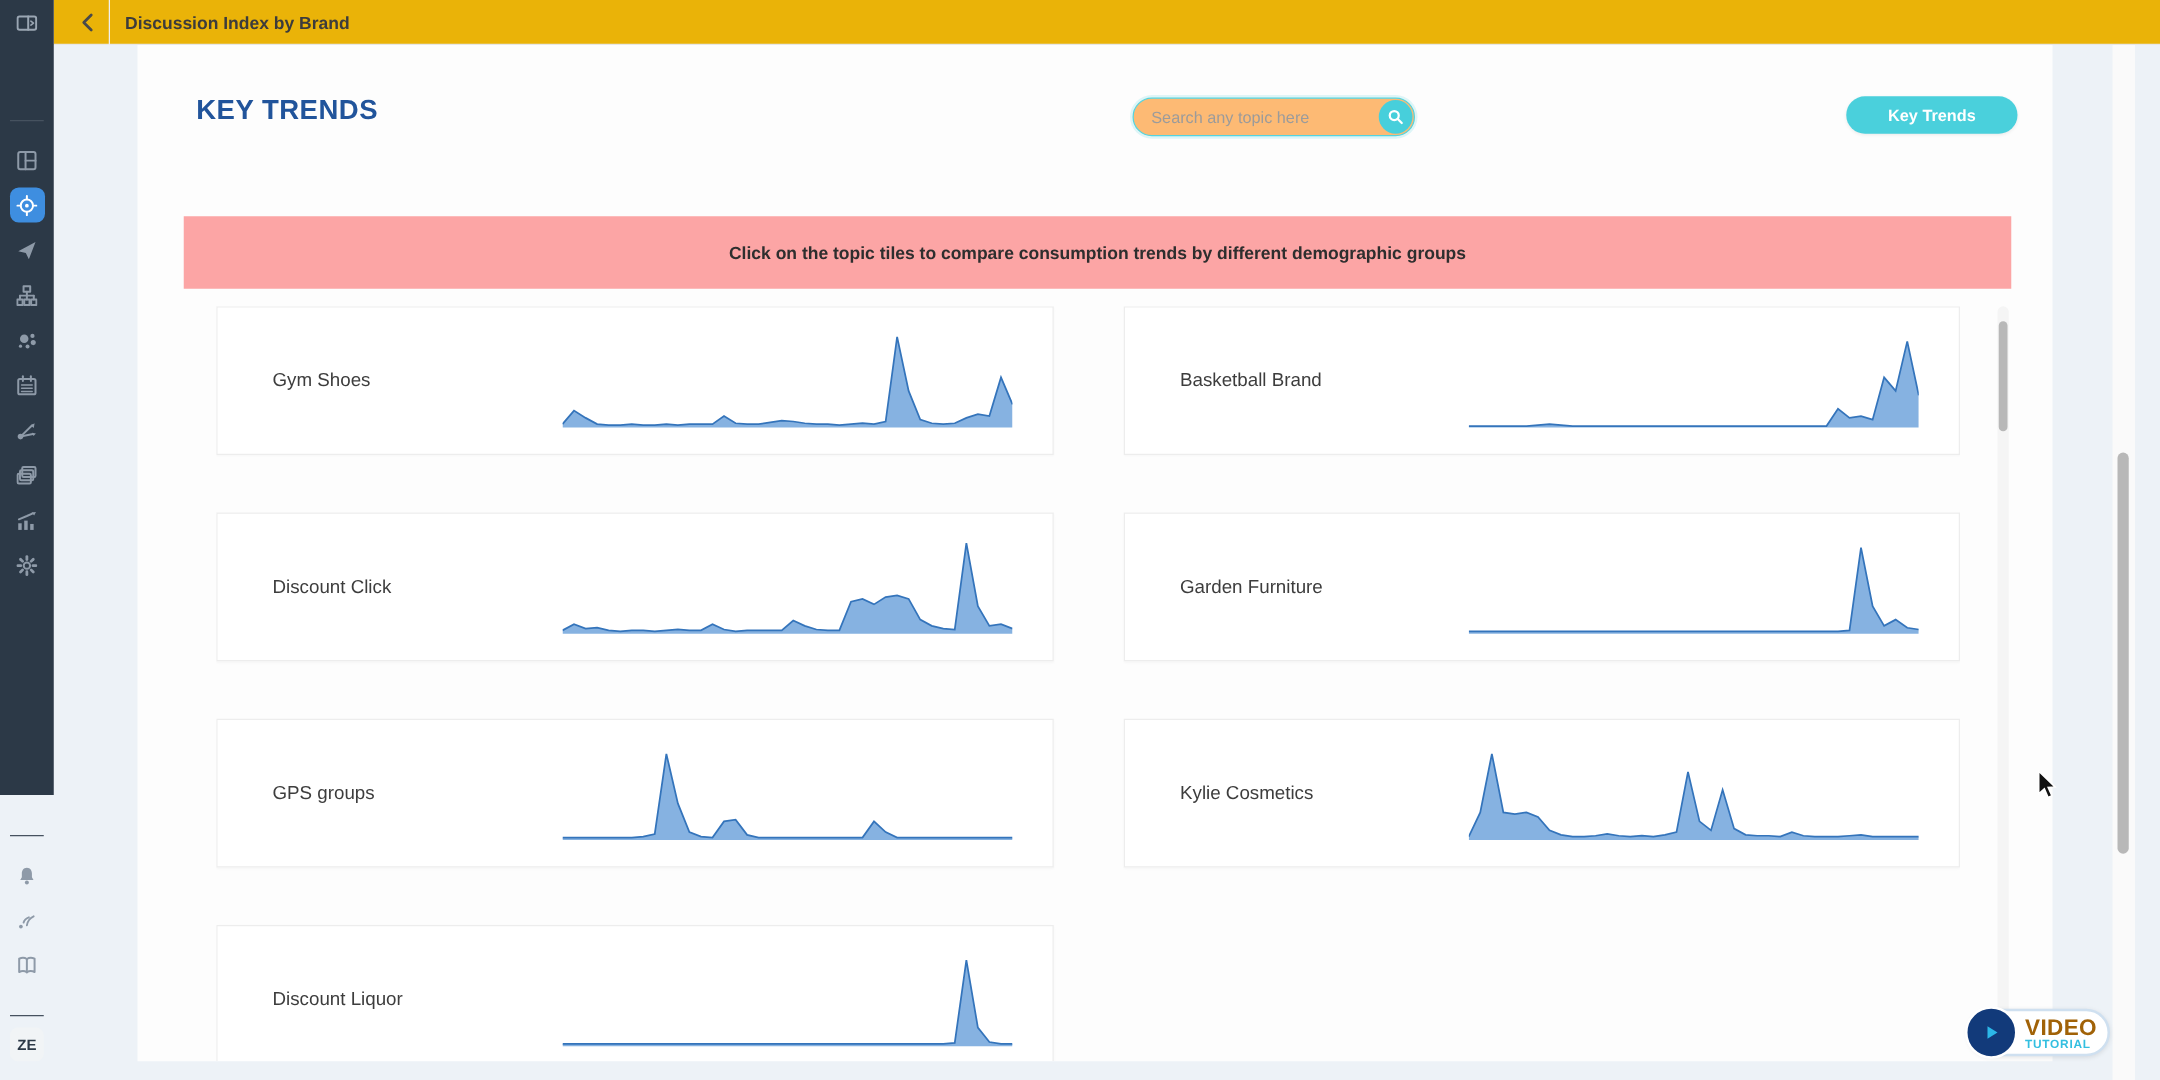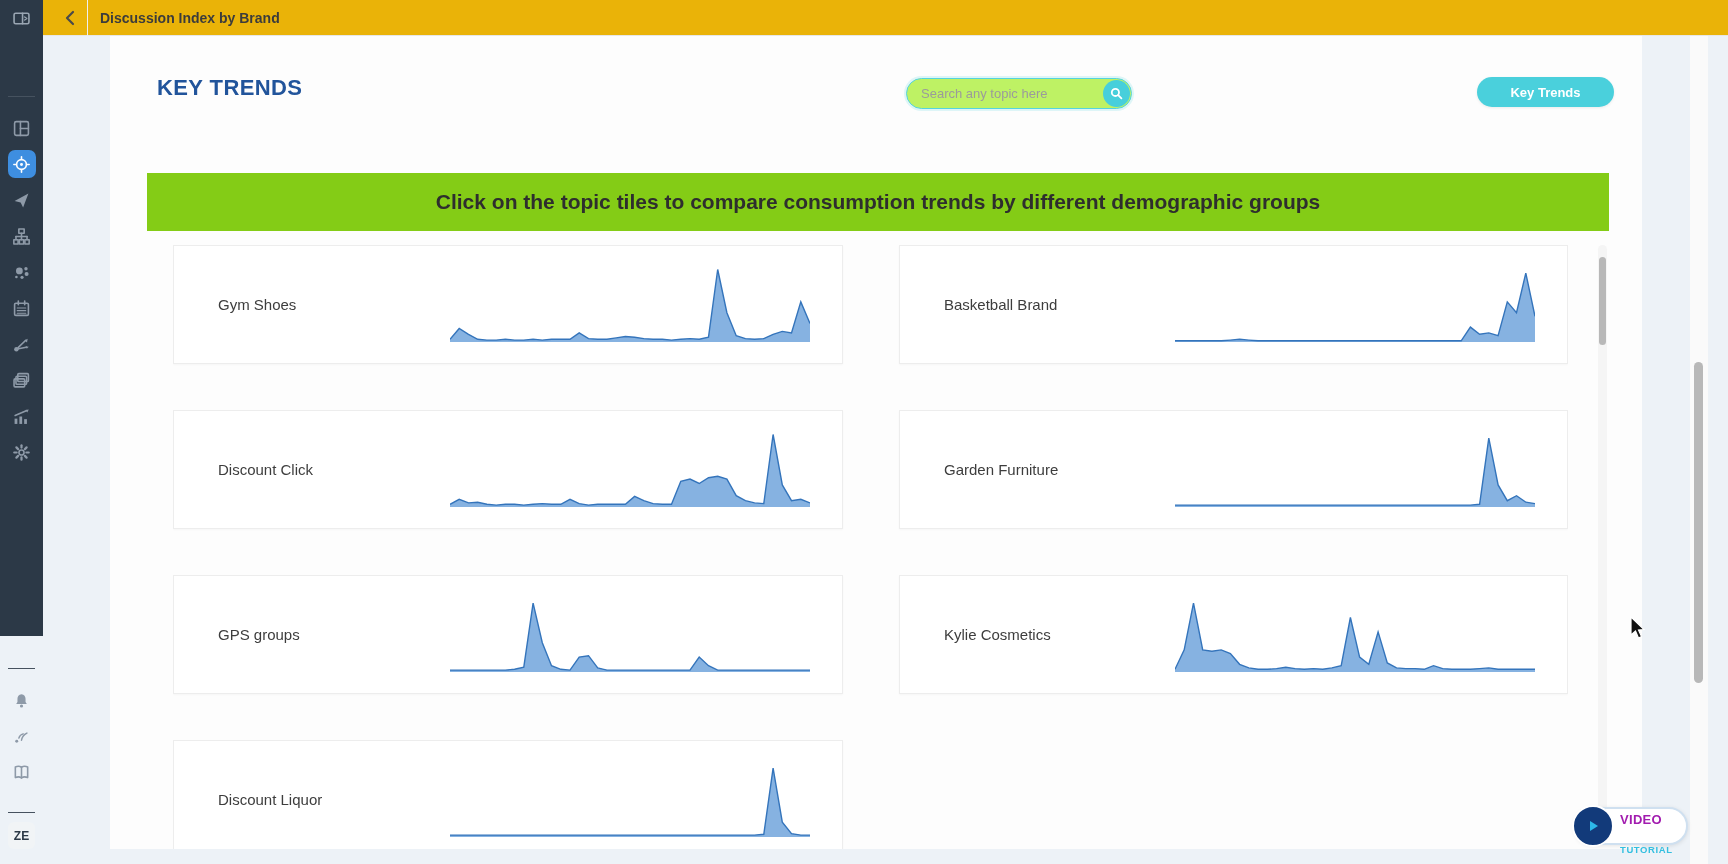--- a/index.html
+++ b/index.html
@@ -21,47 +21,47 @@
   
   .topbar { position:absolute; left:43px; top:0; width:1685px; height:36px; background:#eab308; border-bottom:1px solid #e7e7e7; z-index:30; }
   .back-btn { position:absolute; left:10px; top:0; width:34px; height:36px; display:flex; align-items:center; justify-content:center; cursor:pointer; color:#4a4a4a; }
   .topbar-sep { position:absolute; left:44px; top:0; width:1px; height:36px; background:#efefef; }
   .topbar-title { position:absolute; left:57px; top:0; height:36px; line-height:36px; font-size:14px; font-weight:700; color:#3c3c3c; }
 
   
   .panel { position:absolute; left:110px; top:36px; width:1532px; height:813px; background:#fdfdfd; overflow:hidden; z-index:10; }
   .page-heading { position:absolute; left:47px; top:39px; font-size:22px; font-weight:bold; color:#21549b; letter-spacing:.4px; }
 
-  .searchbar { position:absolute; left:796px; top:42px; width:226px; height:31px; border:1.5px solid #55d4de; border-radius:16px; background:#bef264; box-shadow:0 0 0 2px rgba(85,212,222,.18); display:flex; align-items:center; }
+  .searchbar { position:absolute; left:796px; top:42px; width:226px; height:31px; border:1.5px solid #55d4de; border-radius:16px; background:#fdba74; box-shadow:0 0 0 2px rgba(85,212,222,.18); display:flex; align-items:center; }
   .searchbar input { border:none; outline:none; background:transparent; flex:1; margin-left:14px; font-size:13px; color:#555; font-family:"Liberation Sans",sans-serif; }
   .searchbar input::placeholder { color:#9b9b9b; }
   .search-go { width:27px; height:27px; border-radius:50%; background:#47cfdb; margin-right:1px; display:flex; align-items:center; justify-content:center; cursor:pointer; flex:0 0 auto; }
 
   .keytrends-btn { position:absolute; left:1367px; top:41px; width:137px; height:30px; border-radius:15px; background:#4ad0dc; color:#fff; font-size:13px; font-weight:bold; display:flex; align-items:center; justify-content:center; cursor:pointer; box-shadow:0 1px 3px rgba(0,0,0,.08); }
 
-  .banner { position:absolute; left:37px; top:137px; width:1462px; height:58px; background:#84cc16; display:flex; align-items:center; justify-content:center; font-size:21px; font-weight:700; color:#2e2e2e; }
+  .banner { position:absolute; left:37px; top:137px; width:1462px; height:58px; background:#fca5a5; display:flex; align-items:center; justify-content:center; font-size:14px; font-weight:700; color:#2e2e2e; }
 
   
   .grid { position:absolute; left:63px; top:209px; width:1395px; height:604px; display:grid; grid-template-columns:670px 669px; grid-auto-rows:119px; column-gap:56px; row-gap:46px; overflow:hidden; }
   .tile { background:#ffffff; border:1px solid #ededed; box-shadow:0 1px 2px rgba(0,0,0,.03); display:flex; align-items:center; cursor:pointer; }
   .tile-label { margin-left:44px; font-size:15px; font-weight:500; color:#3d3d3d; }
   .tile svg.spark { margin-left:auto; margin-right:32px; flex:0 0 auto; }
 
   
   .grid-scrollbar { position:absolute; left:1488px; top:209px; width:9px; height:600px; background:#f5f5f5; border-radius:5px; }
   .grid-scrollbar .thumb { position:absolute; left:1px; top:12px; width:7px; height:88px; background:#b8b8b8; border-radius:4px; cursor:pointer; }
   .page-scrollbar { position:absolute; left:1690px; top:36px; width:18px; height:828px; background:#fafafa; z-index:20; }
   .page-scrollbar .thumb { position:absolute; left:4px; top:326px; width:9px; height:321px; background:#b8b8b8; border-radius:5px; cursor:pointer; }
 
   
   .video-badge { position:absolute; left:1574px; top:807px; width:114px; height:38px; background:#ffffff; border:2px solid #cfe0f0; border-radius:20px; z-index:50; cursor:pointer; box-shadow:0 1px 4px rgba(0,0,0,.10); }
   .video-circle { position:absolute; left:-4px; top:-4px; width:42px; height:42px; border-radius:50%; background:#123a7a; border:2px solid #ffffff; display:flex; align-items:center; justify-content:center; }
   .video-text { position:absolute; left:44px; top:4px; line-height:1; }
-  .video-text .l1 { font-size:13px; font-weight:bold; color:#a21caf; letter-spacing:.3px; }
-  .video-text .l2 { font-size:9.5px; font-weight:bold; color:#33bfe0; letter-spacing:.6px; margin-top:19px; }
+  .video-text .l1 { font-size:18px; font-weight:bold; color:#a16207; letter-spacing:.3px; }
+  .video-text .l2 { font-size:9.5px; font-weight:bold; color:#33bfe0; letter-spacing:.6px; margin-top:0; }
 
   .cursor { position:absolute; left:1630px; top:616px; z-index:60; pointer-events:none; }
 </style>
 </head>
 <body>
 
 <aside class="sidebar">
   <div class="sb-top" id="sb-top-icon">
       <svg width="17" height="17" viewBox="0 0 16 16" fill="none" stroke="currentColor" stroke-width="1.5" stroke-linecap="round" stroke-linejoin="round">
         <rect x="1" y="3" width="14" height="10" rx="1.5"></rect>

